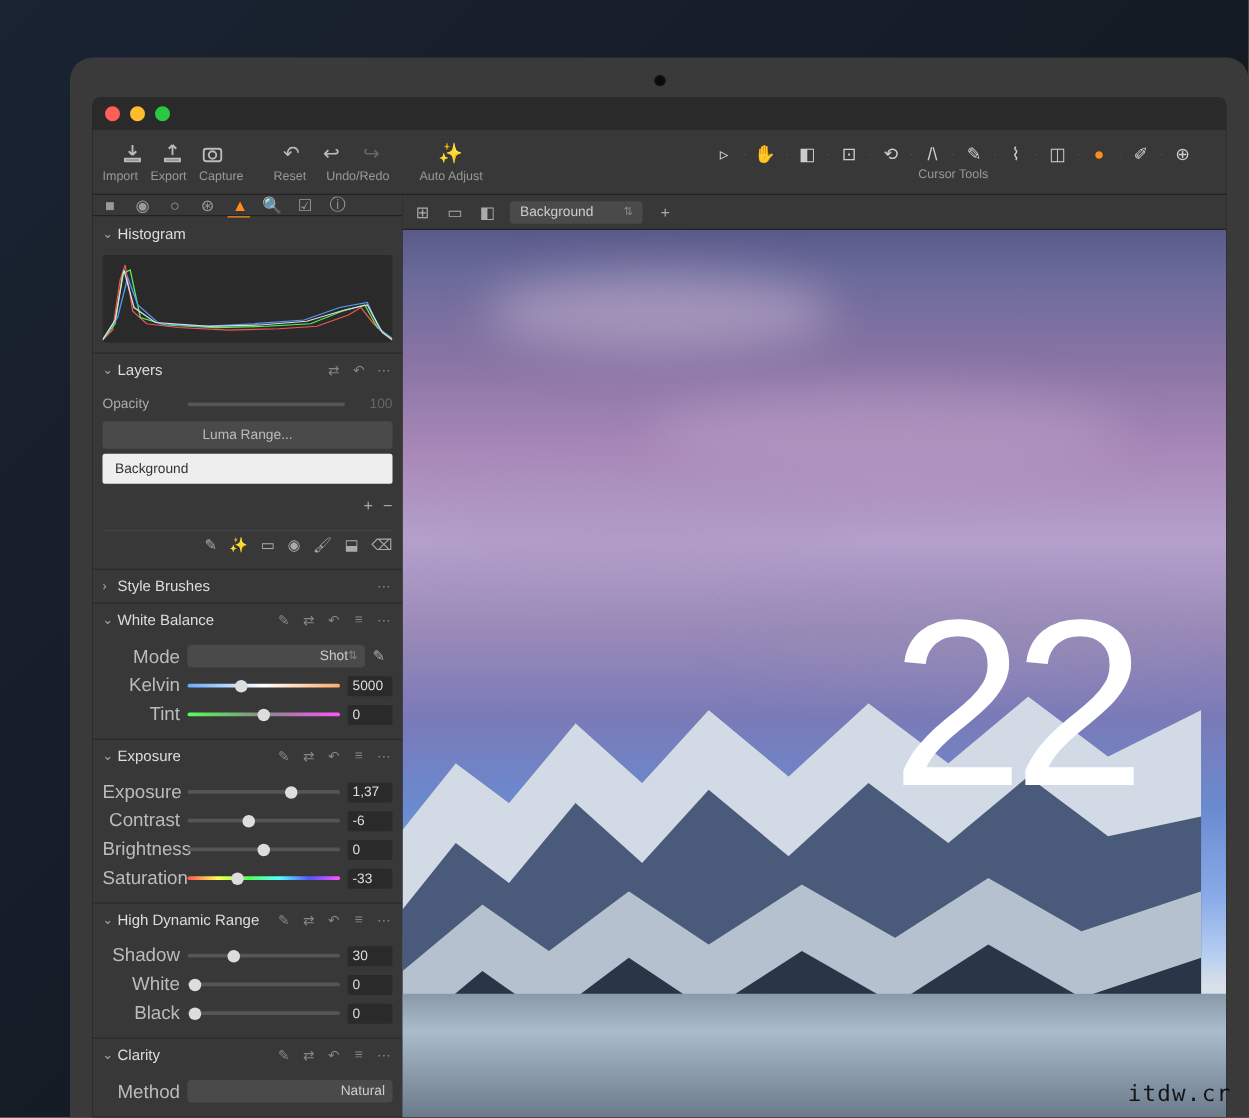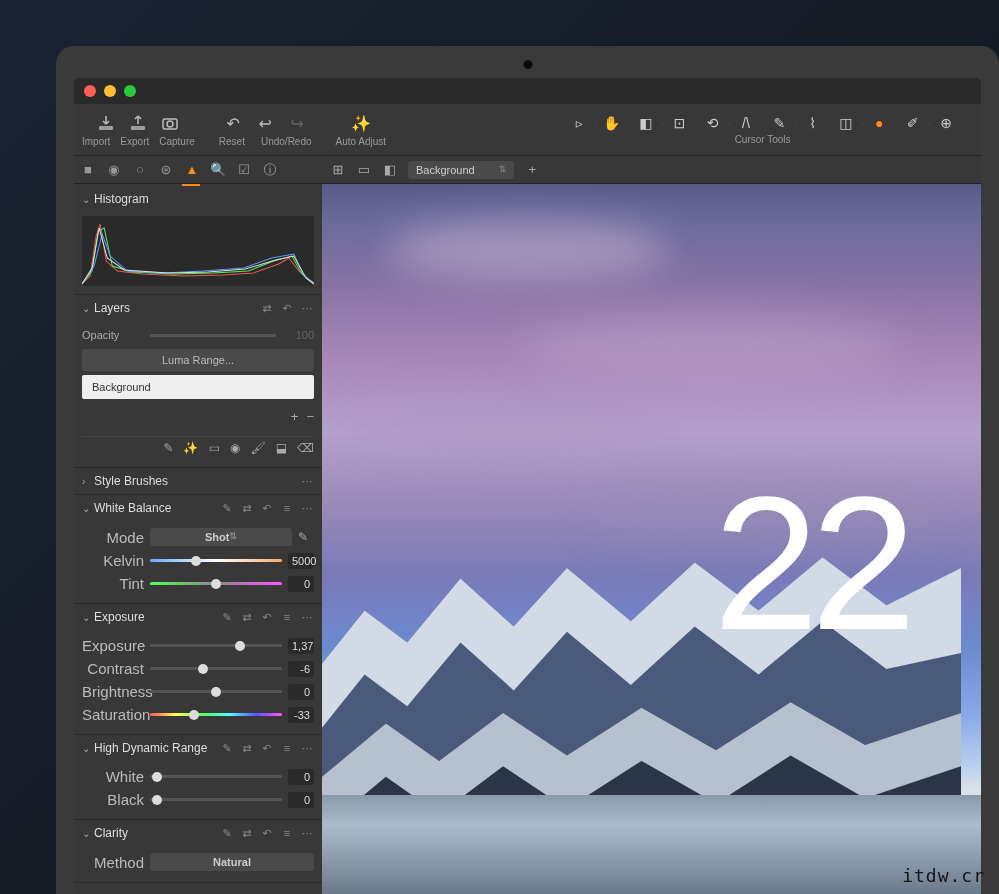--- a/index.html
+++ b/index.html
@@ -56,29 +56,29 @@
 .layer-value { width: 30px; font-size: 11px; color: #666; text-align: right; }
 
 .luma-btn { width: 100%; background: #4a4a4a; color: #bbb; font-size: 11px; text-align: center; padding: 5px; border-radius: 3px; cursor: pointer; margin: 4px 0; }
 .layer-item { background: #eee; color: #333; font-size: 11px; padding: 6px 10px; border-radius: 2px; margin: 4px 0; cursor: pointer; }
 
 .layer-tools { display: flex; justify-content: flex-end; gap: 8px; padding: 6px 0; color: #aaa; font-size: 13px; }
 .brush-tools { display: flex; justify-content: flex-end; gap: 10px; padding: 4px 0; color: #aaa; font-size: 12px; border-top: 1px solid #444; margin-top: 6px; }
 
 .param-row { display: flex; align-items: center; gap: 6px; padding: 3px 0; }
 .param-label { font-size: 15px; color: #bbb; width: 62px; text-align: right; }
-.param-select { flex: 1; background: #4a4a4a; color: #ccc; font-size: 11px; padding: 3px 16px; border-radius: 3px; display: flex; justify-content: center; align-items: center; cursor: pointer; font-weight: bold; }
+.param-select { flex: 1; background: #4a4a4a; color: #ccc; font-size: 11px; padding: 3px 6px; border-radius: 3px; display: flex; justify-content: flex-end; align-items: center; cursor: pointer; }
 .param-select-arrows { color: #888; font-size: 9px; line-height: 0.6; }
 .param-slider { flex: 1; height: 14px; position: relative; display: flex; align-items: center; }
 .param-track { height: 3px; width: 100%; background: #555; border-radius: 2px; position: relative; }
 .param-track.rainbow { background: linear-gradient(90deg, #f55, #ff5, #5f5, #5ff, #55f, #f5f); }
 .param-track.kelvin { background: linear-gradient(90deg, #6af, #fff, #fa6); }
 .param-track.tint { background: linear-gradient(90deg, #5f5, #888, #f5f); }
 .param-handle { position: absolute; width: 10px; height: 10px; background: #ddd; border-radius: 50%; top: 50%; transform: translate(-50%, -50%); cursor: pointer; }
-.param-value { width: 26px; font-size: 11px; color: #ddd; text-align: right; background: #2a2a2a; padding: 2px 4px; border-radius: 2px; }
+.param-value { width: 36px; font-size: 11px; color: #ddd; text-align: left; background: #2a2a2a; padding: 2px 4px; border-radius: 2px; }
 .picker-icon { width: 16px; color: #aaa; cursor: pointer; font-size: 12px; }
 
 .viewer { flex: 1; display: flex; flex-direction: column; background: #2a2a2a; }
 .viewer-toolbar { height: 28px; display: flex; align-items: center; padding: 0 8px; gap: 10px; background: #383838; border-bottom: 1px solid #222; }
 .vt-icon { color: #aaa; cursor: pointer; font-size: 13px; width: 16px; display: flex; align-items: center; justify-content: center; }
 .vt-select { background: #4a4a4a; color: #ccc; font-size: 11px; padding: 3px 8px; border-radius: 3px; display: flex; align-items: center; gap: 24px; cursor: pointer; }
 
 .canvas { flex: 1; position: relative; overflow: hidden; }
 .sky { position: absolute; inset: 0; background: linear-gradient(180deg, #5a5a8a 0%, #6a6a9a 5%, #8a75a5 15%, #a888b8 25%, #b5a0cc 35%, #9a8ab8 45%, #7a7ab8 55%, #6a8ad0 65%, #88aae8 75%, #b8d0f0 82%, #d8e0e8 85%); }
 .clouds { position: absolute; inset: 0; }
@@ -357,20 +357,29 @@
             <div class="panel-actions">
               <span class="panel-action">✎</span>
               <span class="panel-action">⇄</span>
               <span class="panel-action">↶</span>
               <span class="panel-action">≡</span>
               <span class="panel-action">⋯</span>
             </div>
           </div>
           <div class="panel-body">
             <div class="param-row">
+              <span class="param-label">Shadow</span>
+              <div class="param-slider">
+                  <div class="param-track">
+                    <div class="param-handle" style="left:30%"></div>
+                  </div>
+                </div>
+              <span class="param-value">30</span>
+            </div>
+            <div class="param-row">
               <span class="param-label">White</span>
               <div class="param-slider">
                   <div class="param-track">
                     <div class="param-handle" style="left:5%"></div>
                   </div>
                 </div>
               <span class="param-value">0</span>
             </div>
             <div class="param-row">
               <span class="param-label">Black</span>

